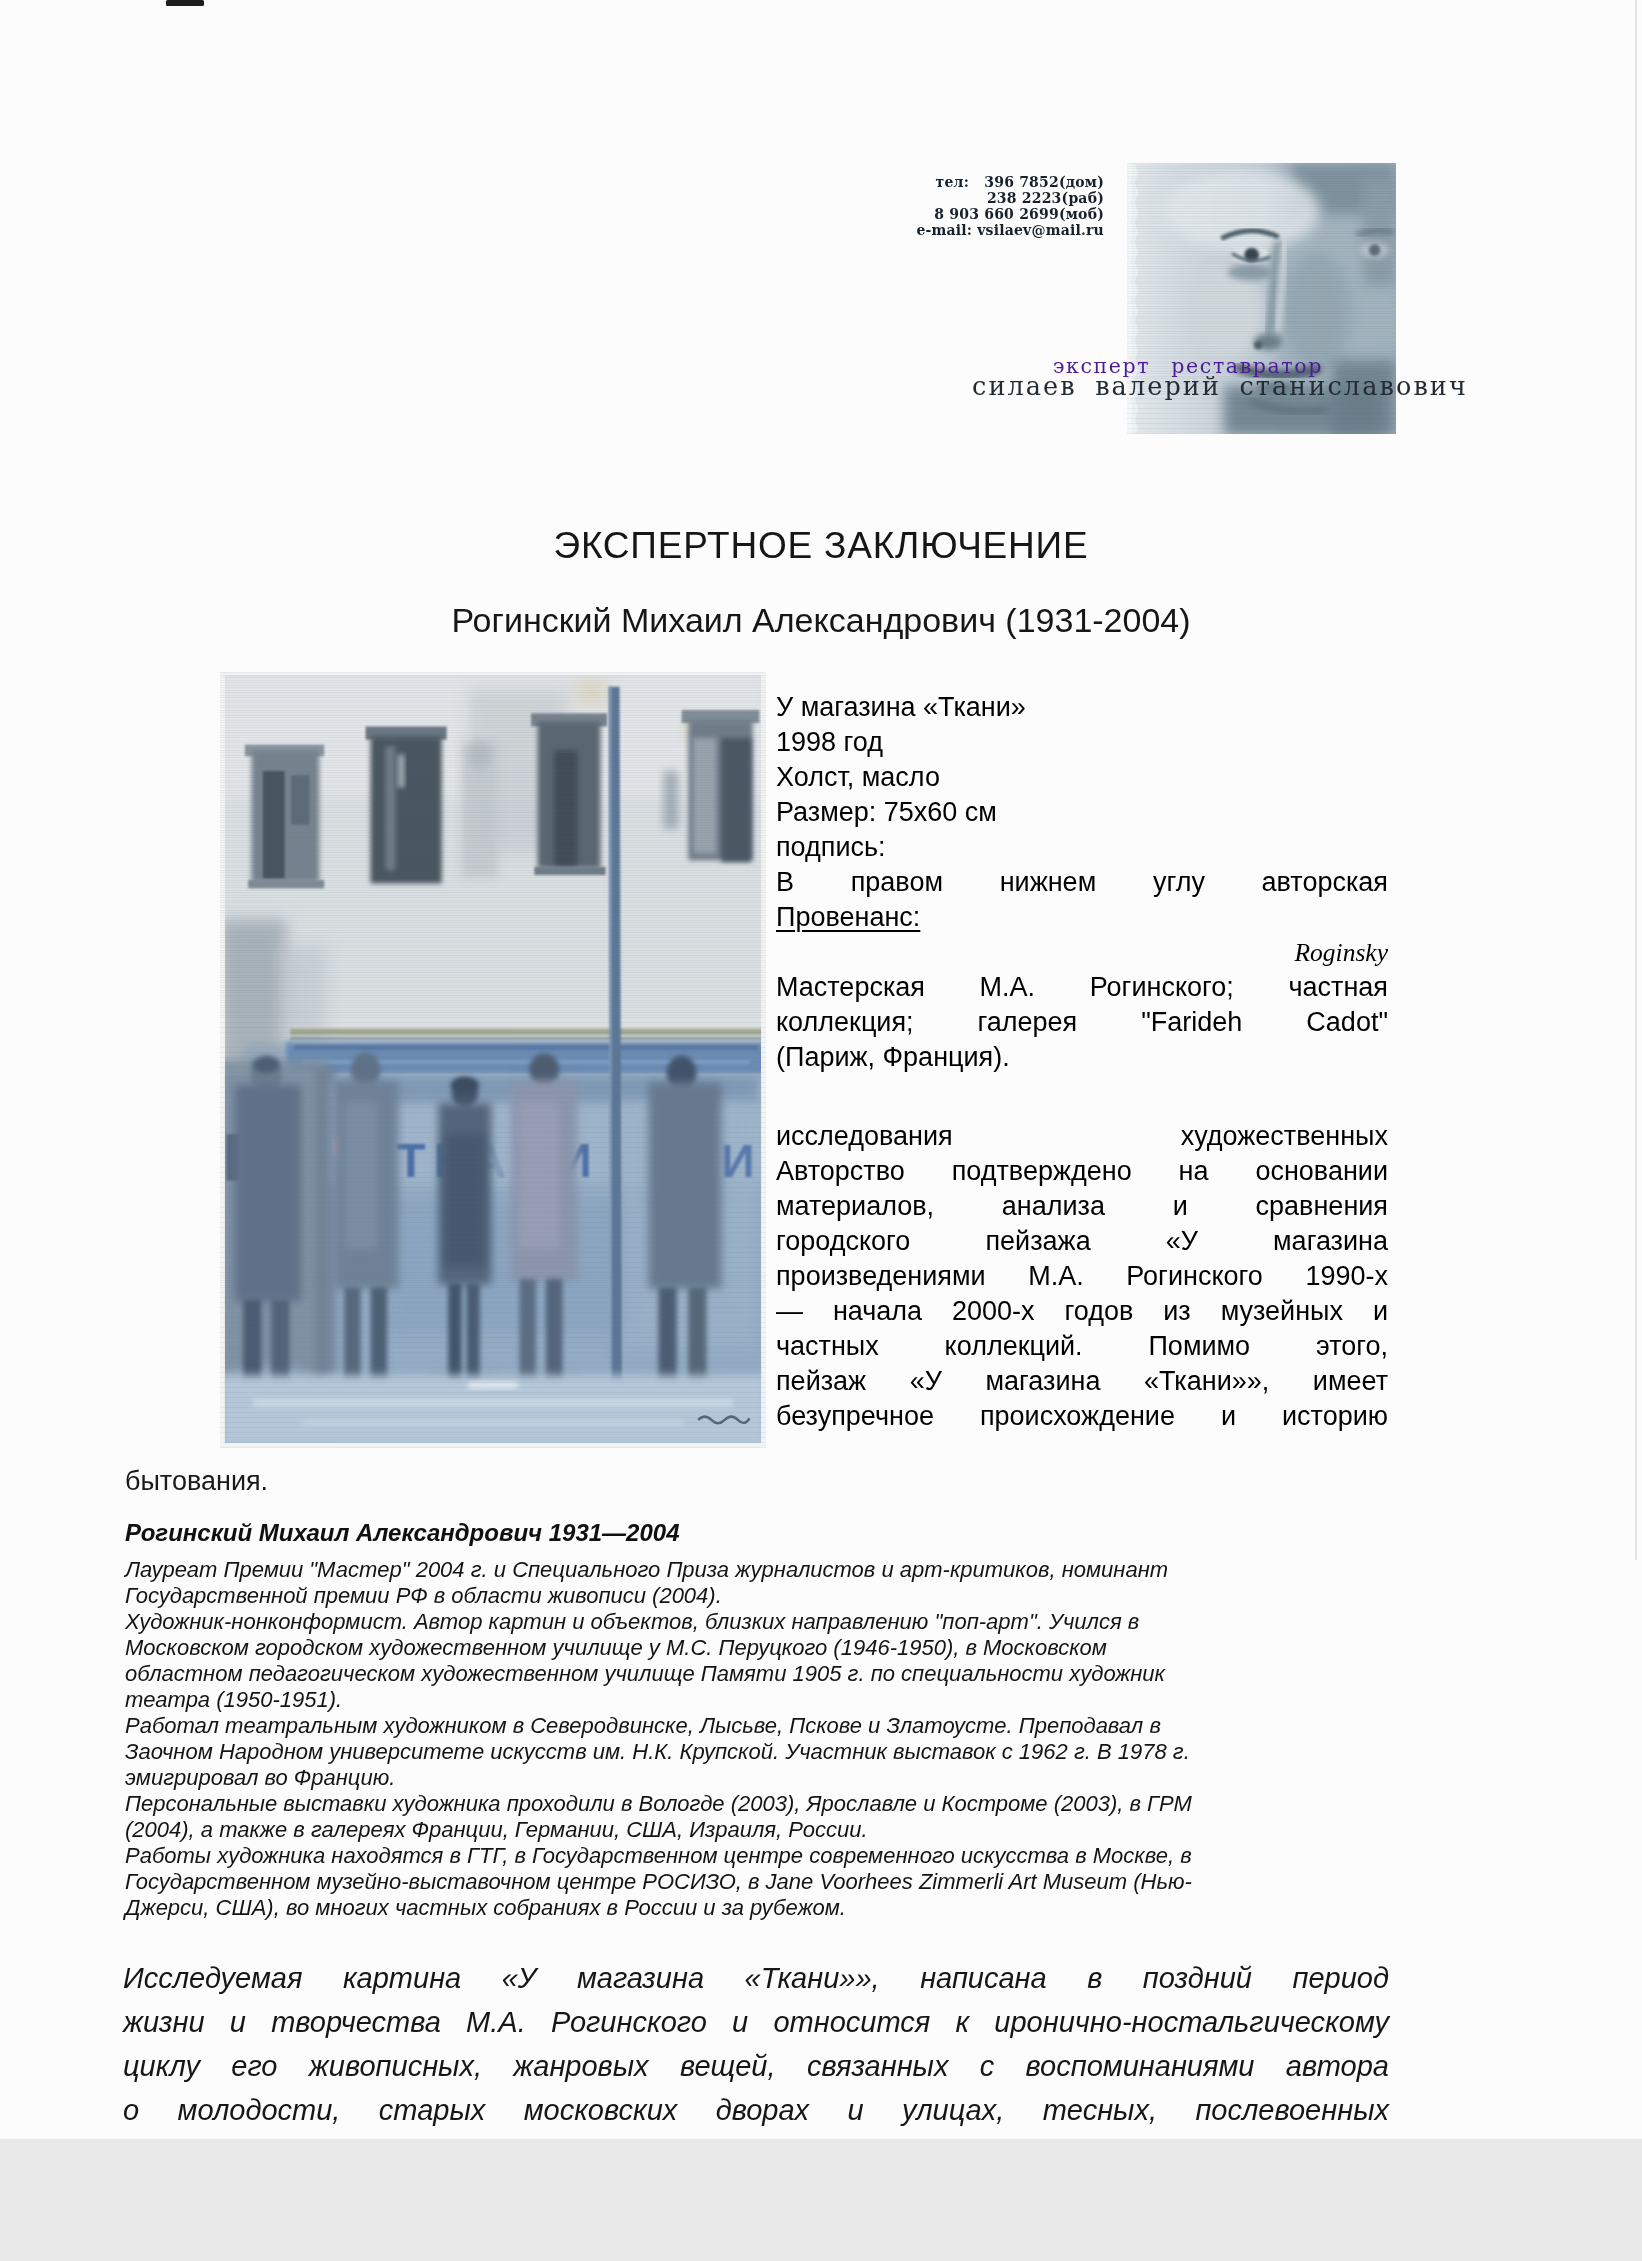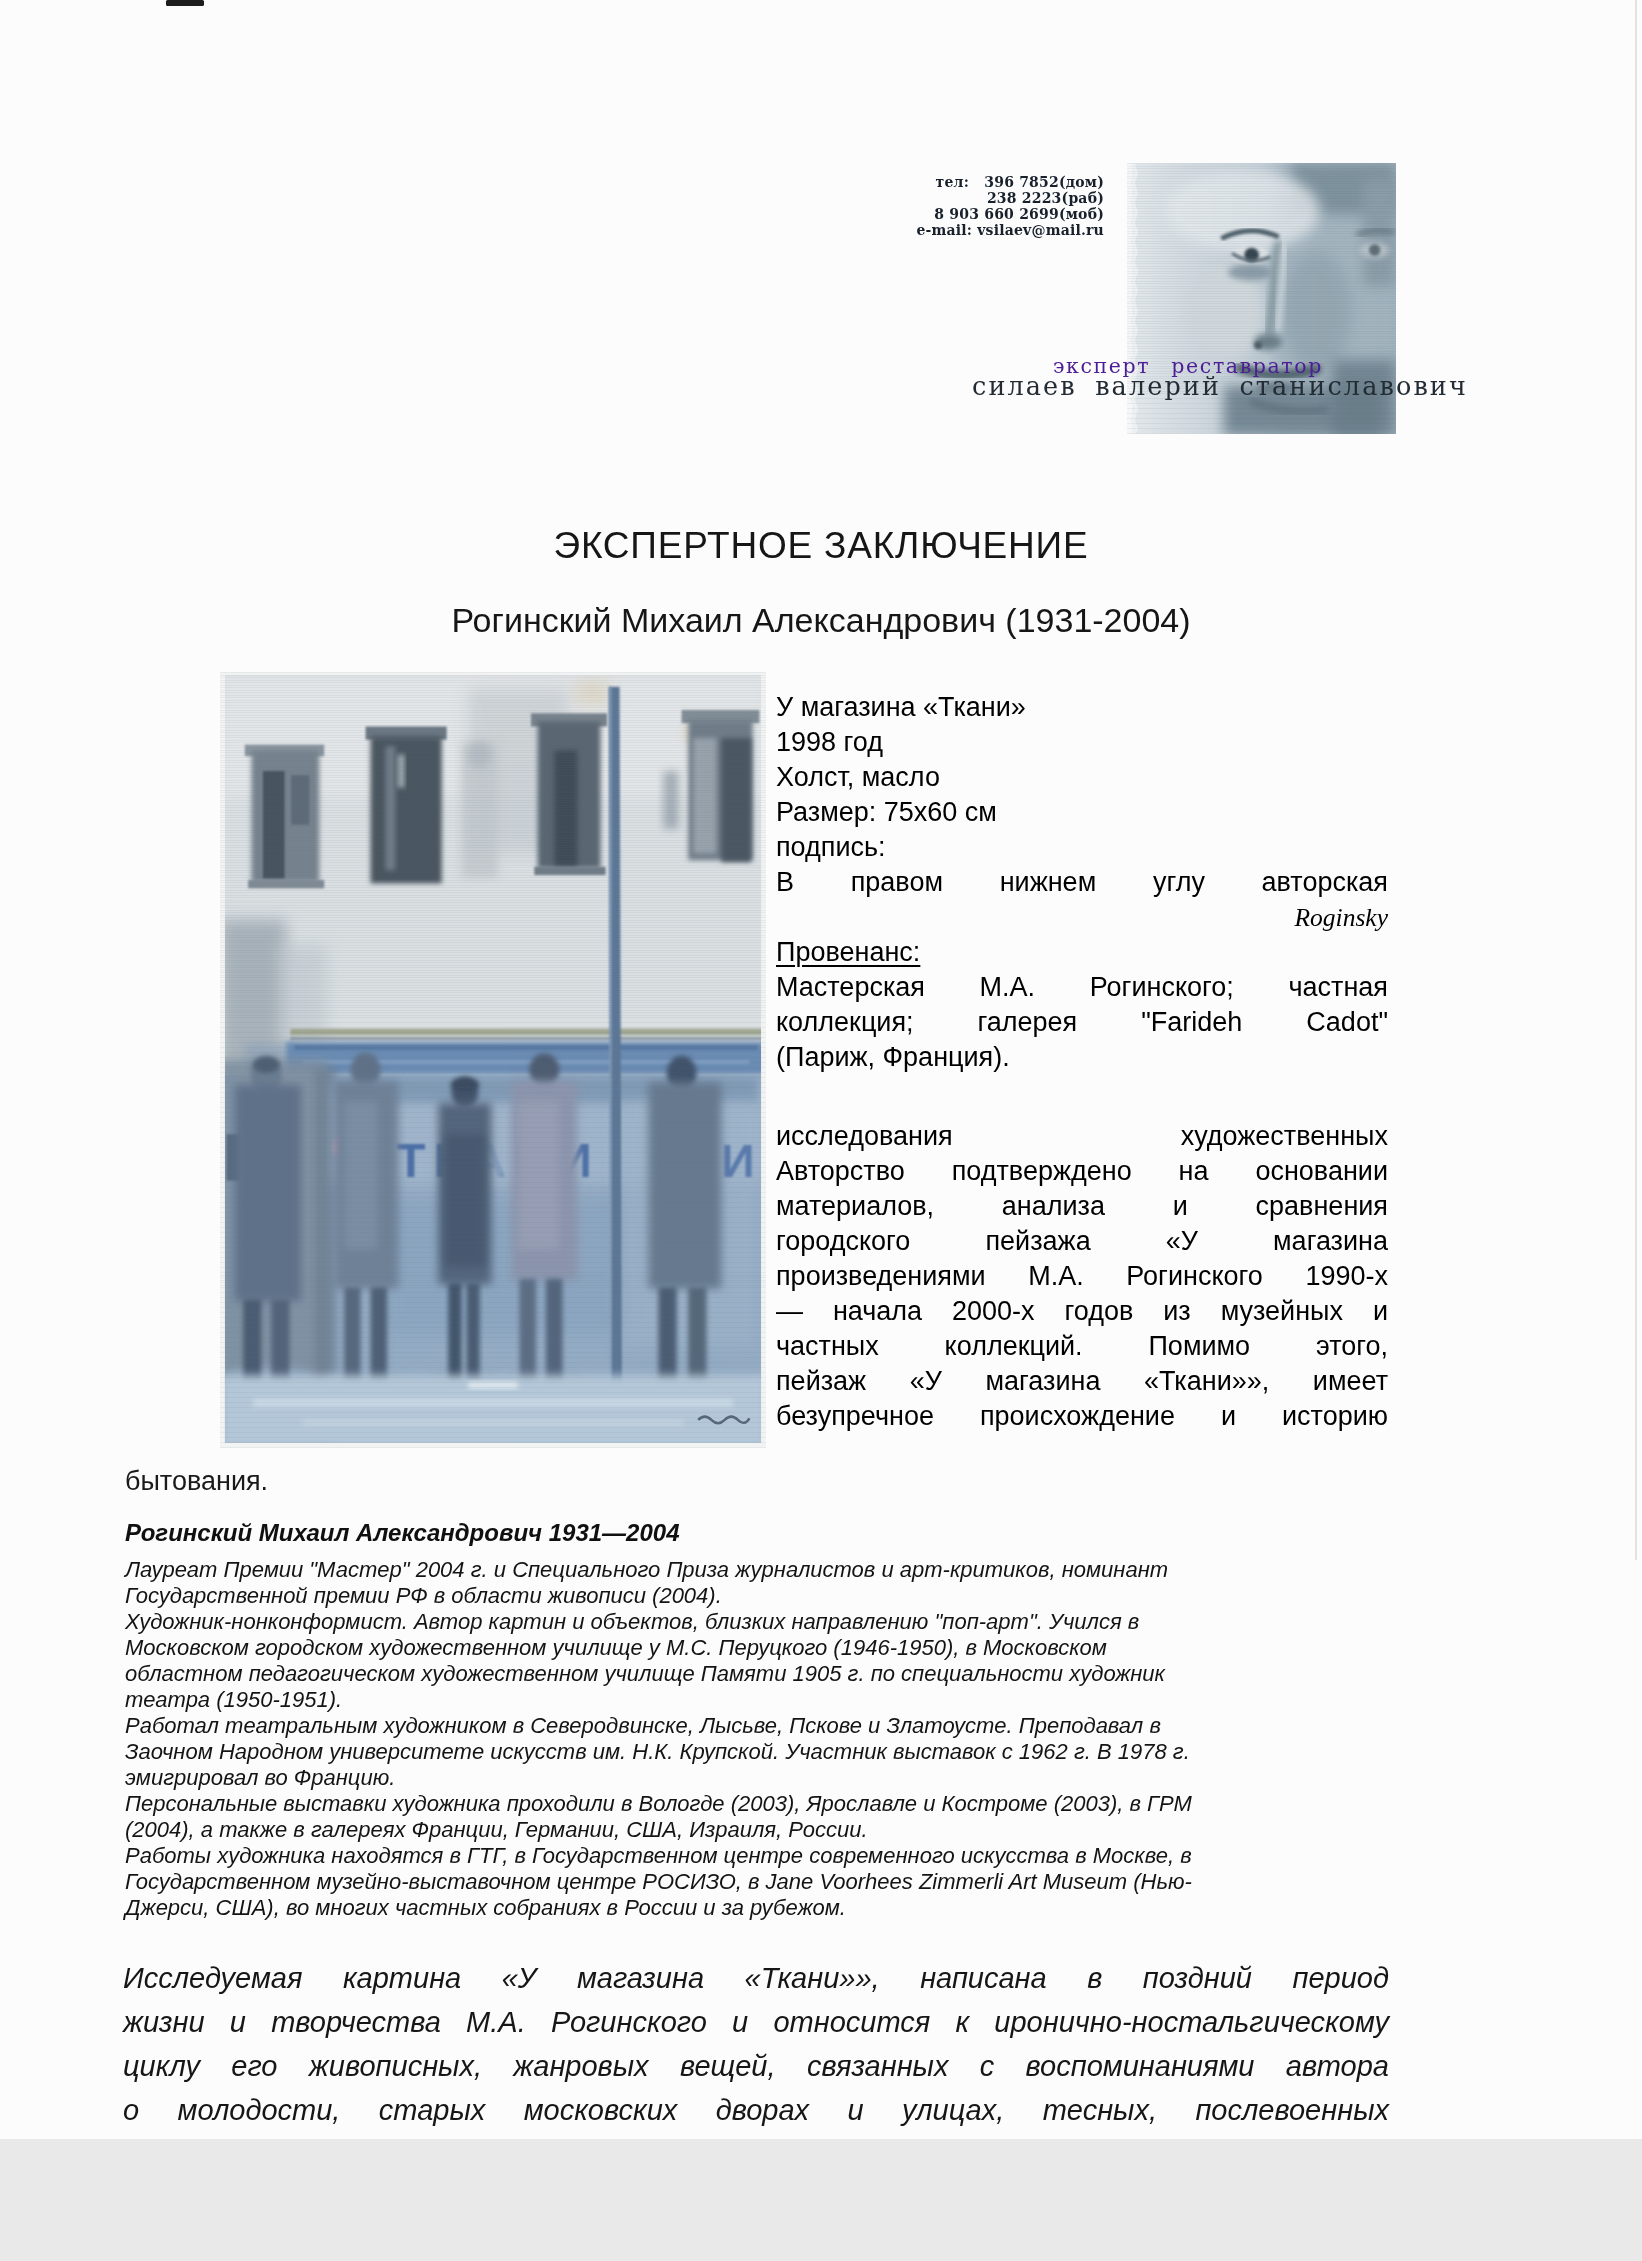--- a/index.html
+++ b/index.html
@@ -243,22 +243,22 @@
     </svg>
   </div>
 
   <div class="abs rc">
     <div class="ln">У магазина «Ткани»</div>
     <div class="ln">1998 год</div>
     <div class="ln">Холст, масло</div>
     <div class="ln">Размер: 75х60 см</div>
     <div class="ln">подпись:</div>
     <div class="ln j">В правом нижнем углу авторская</div>
+    <div class="ln prov">Провенанс:</div>
     <div class="ln sig">Roginsky</div>
-    <div class="ln prov">Провенанс:</div>
     <div class="ln j">Мастерская М.А. Рогинского; частная</div>
     <div class="ln j">коллекция; галерея "Farideh Cadot"</div>
     <div class="ln">(Париж, Франция).</div>
     <div class="sp53"></div>
     <div class="ln j">исследования художественных</div>
     <div class="ln j">Авторство подтверждено на основании</div>
     <div class="ln j">материалов, анализа и сравнения</div>
     <div class="ln j">городского пейзажа «У магазина</div>
     <div class="ln j">произведениями М.А. Рогинского 1990-х</div>
     <div class="ln j">— начала 2000-х годов из музейных и</div>

